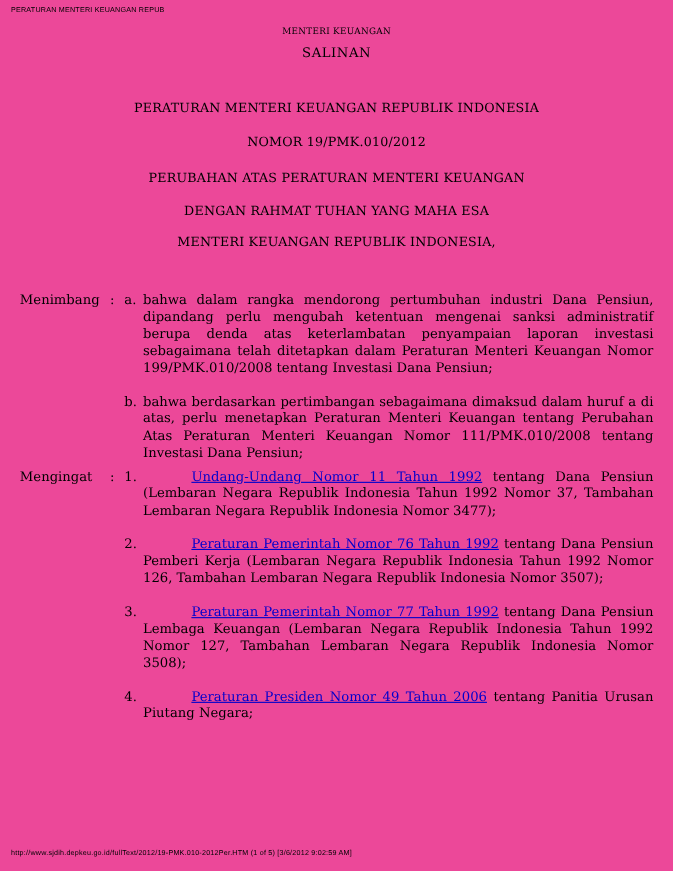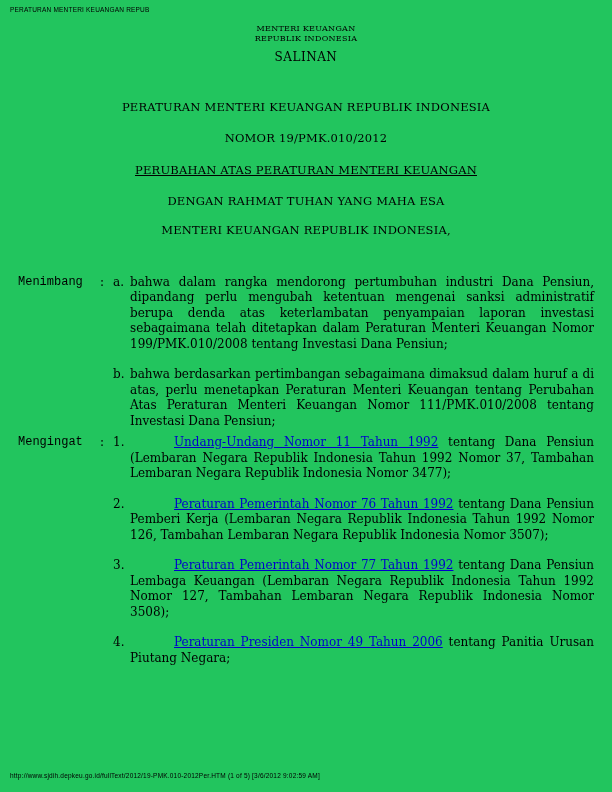--- a/index.html
+++ b/index.html
@@ -5,71 +5,70 @@
   * { margin:0; padding:0; box-sizing:border-box; }
   html,body { background:#ffffff; }
   body {
     width:612px; height:792px;
     font-family:"DejaVu Serif", serif;
     color:#000;
   }
   .page {
     position:relative;
     width:612px; height:792px;
-    background:#22c55e;
+    background:#ec4899;
     overflow:hidden;
     padding:24px 18px 0 18px;
   }
   .print-header {
     position:absolute; top:6px; left:10px;
     font-family:"Liberation Sans", sans-serif;
     font-size:6.5px; letter-spacing:0.2px; color:#000;
     white-space:nowrap;
   }
   .print-footer {
     position:absolute; bottom:13px; left:10px;
     font-family:"Liberation Sans", sans-serif;
     font-size:6.5px; letter-spacing:0.2px; color:#000;
     white-space:nowrap;
   }
   .letterhead { text-align:center; font-size:8px; line-height:9.5px; letter-spacing:0.3px; }
   .salinan { text-align:center; font-size:12px; margin-top:7px; letter-spacing:0.5px; }
   .h1 { text-align:center; font-size:11.5px; margin-top:17px; letter-spacing:0.2px; }
   .h1.first { margin-top:36px; }
-  .subject { margin-top:19px; line-height:13.5px;text-decoration:underline; }
+  .subject { margin-top:19px; line-height:13.5px; }
   .subject div { text-align:center; font-size:11.5px; letter-spacing:0.2px; }
   .h1.rahmat { margin-top:16px; }
   .h1.menteri { margin-top:15px; }
 
   .section {
     display:flex;
     font-size:12px;
     line-height:15.5px;
   }
   .section.menimbang { margin-top:38px; }
   .section.mengingat { margin-top:6px; }
-  .section .label { width:82px; flex:0 0 82px;font-family:Liberation Mono, monospace; }
+  .section .label { width:82px; flex:0 0 82px; }
   .section .colon { width:13px; flex:0 0 13px; }
   .section .items { flex:1; }
   .item { display:flex; margin-bottom:15px; }
   .item:last-child { margin-bottom:0; }
   .item .marker { width:17px; flex:0 0 17px; }
   .item .text { flex:1; text-align:justify; }
   a.doc-link { color:#0000cc; text-decoration:underline; cursor:pointer;margin-left:44px; }
 </style>
 </head>
 <body>
 
 <div class="page">
 
   <div class="print-header">PERATURAN MENTERI KEUANGAN REPUB</div>
 
   <div class="letterhead">
     <div>MENTERI KEUANGAN</div>
-    <div>REPUBLIK INDONESIA</div>
   </div>
 
   <div class="salinan">SALINAN</div>
 
   <div class="h1 first">PERATURAN MENTERI KEUANGAN REPUBLIK INDONESIA</div>
   <div class="h1">NOMOR 19/PMK.010/2012</div>
 
   <div class="subject">
     <div>PERUBAHAN ATAS PERATURAN MENTERI KEUANGAN</div>
   </div>

